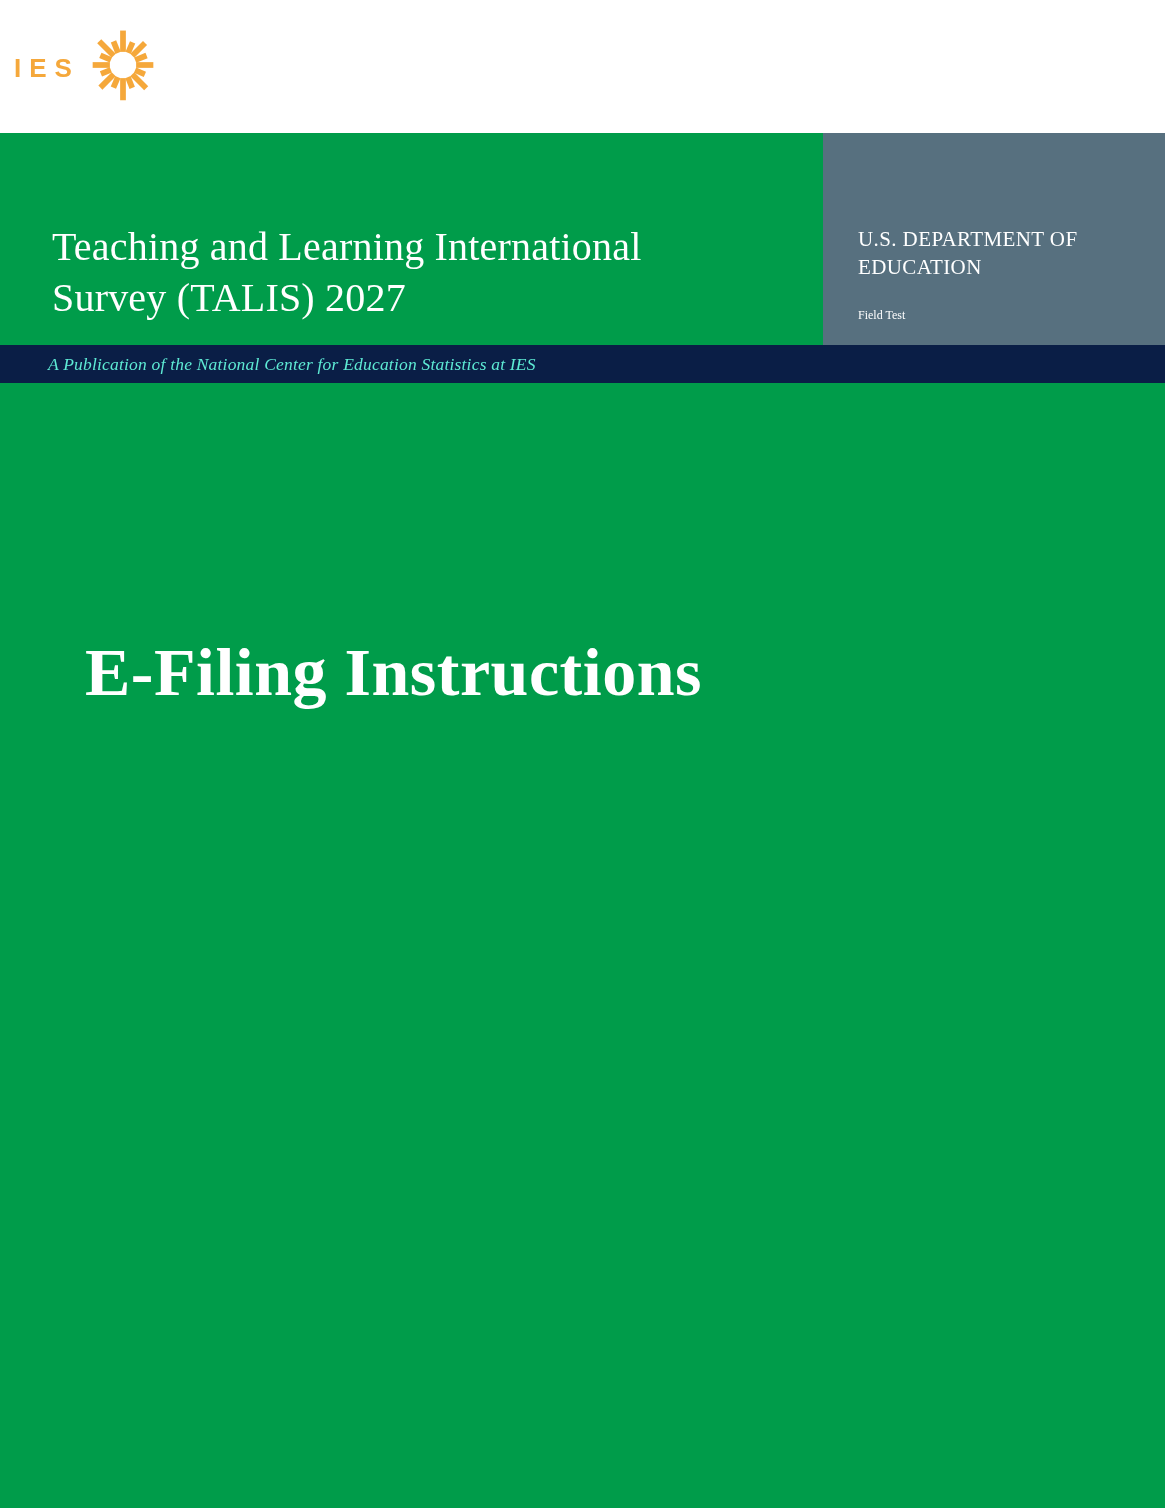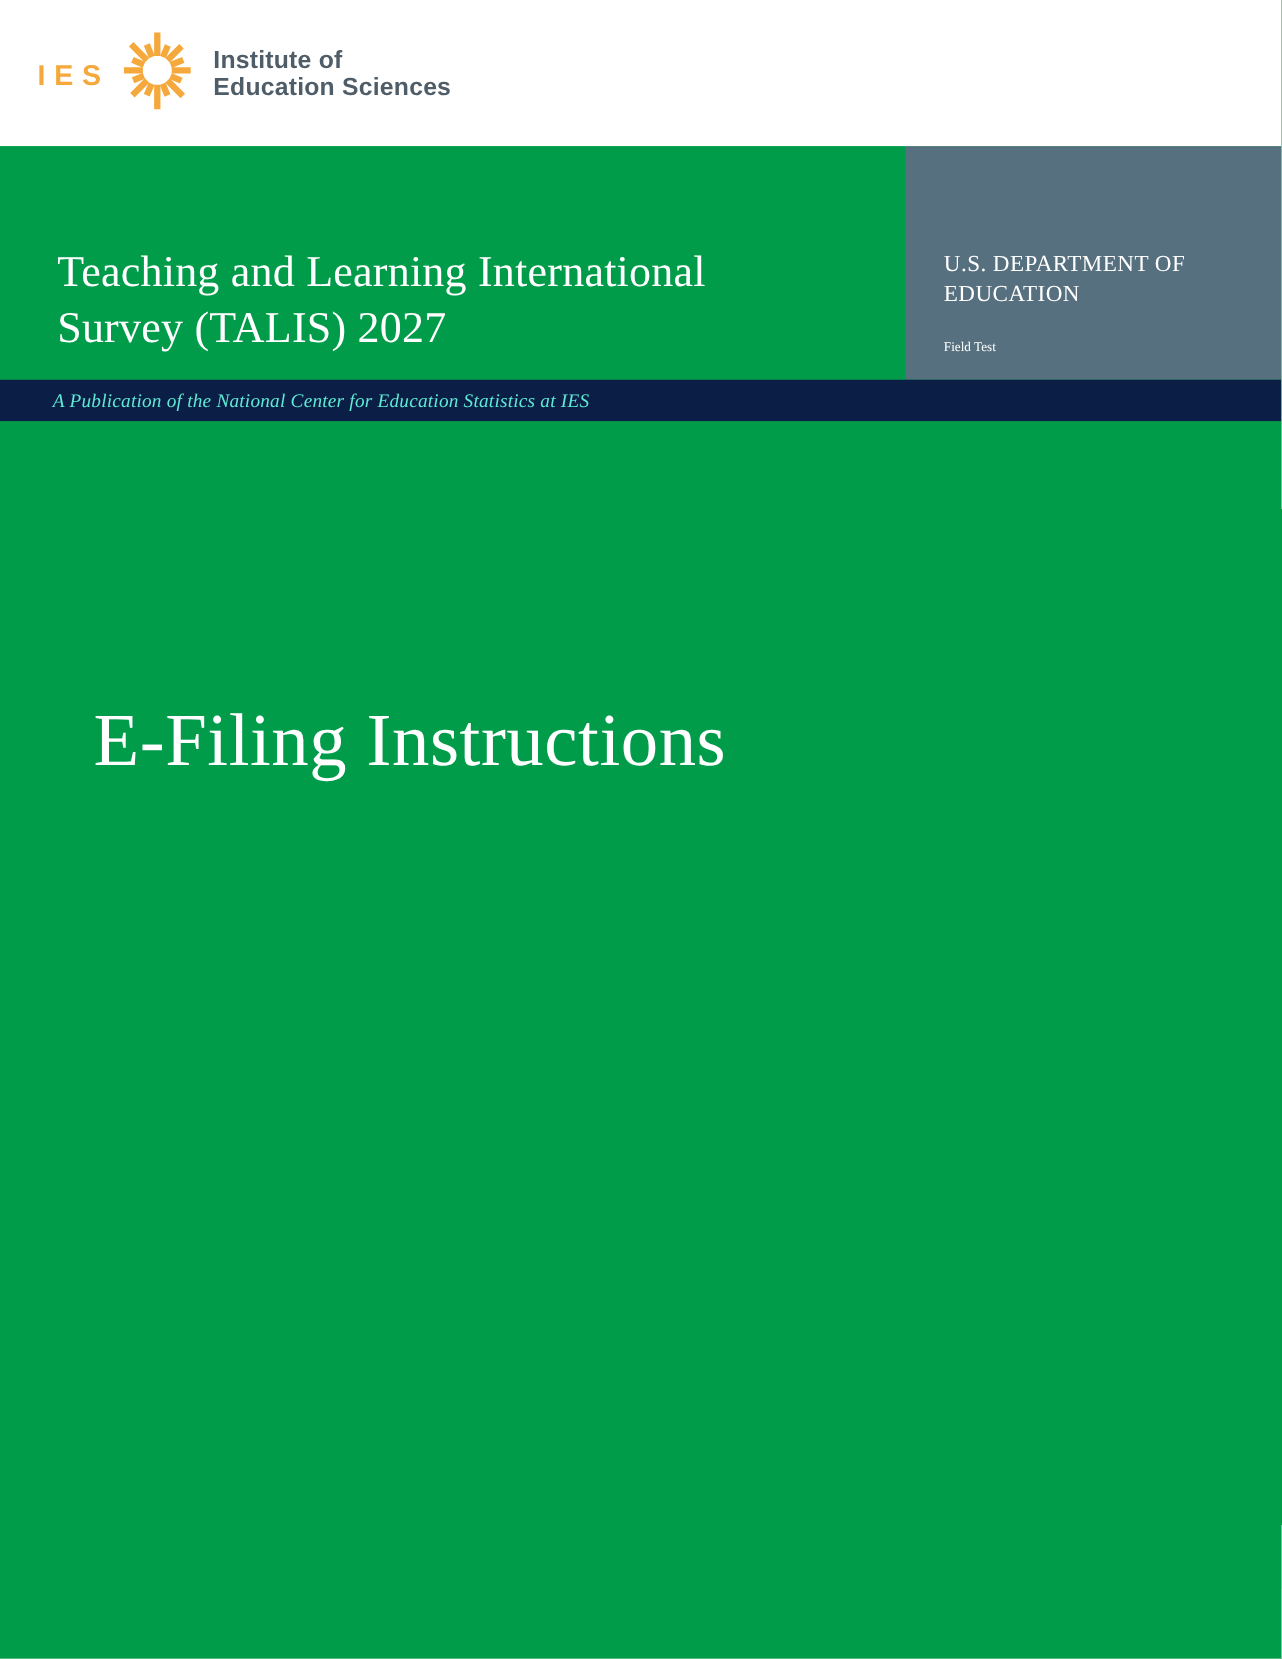--- a/index.html
+++ b/index.html
@@ -13,21 +13,21 @@
     font-family: "Liberation Serif", serif;
     overflow: hidden;
   }
 
   
   .white-band {
     height: 133px;
     background: #ffffff;
     display: flex;
     align-items: center;
-    padding-left: 34px;
+    padding-left: 14px;
   }
   .logo-lockup { display: flex; align-items: center; }
   .ies-wordmark {
     font-family: "Liberation Sans", sans-serif;
     font-weight: 700;
     font-size: 26px;
     letter-spacing: 8px;
     color: #F5A83B;
     margin-top: 4px;
   }
@@ -86,21 +86,21 @@
     letter-spacing: 0.2px;
   }
 
   
   .green-body {
     height: 1061px;
     background: #009C4A;
     color: #ffffff;
   }
   .cover-heading {
-    font-weight: 400;
+    font-weight: 700;
     font-size: 68px;
     line-height: 1;
     padding: 255px 0 0 85px;
     letter-spacing: 0.5px;
   }
   .cover-subtitle {
     margin-top: 112px;
     padding-left: 74px;
     font-style: italic;
     font-size: 35px;
@@ -131,24 +131,20 @@
             <line x1="50" y1="34" x2="50" y2="20" transform="rotate(203 50 50)"></line>
             <line x1="50" y1="34" x2="50" y2="11" transform="rotate(225 50 50)"></line>
             <line x1="50" y1="34" x2="50" y2="21" transform="rotate(248 50 50)"></line>
             <line x1="50" y1="34" x2="50" y2="13" transform="rotate(270 50 50)"></line>
             <line x1="50" y1="34" x2="50" y2="20" transform="rotate(293 50 50)"></line>
             <line x1="50" y1="34" x2="50" y2="9" transform="rotate(315 50 50)"></line>
             <line x1="50" y1="34" x2="50" y2="19" transform="rotate(338 50 50)"></line>
           </g>
         </svg>
       </span>
-      <div class="org-name">
-        <div>Institute of</div>
-        <div>Education Sciences</div>
-      </div>
     </div>
   </header>
 
   <section class="banner-row">
     <div class="title-panel">
       <h1 class="report-title">
         <span>Teaching and Learning International</span><br>
         <span>Survey (TALIS) 2027</span>
       </h1>
     </div>

